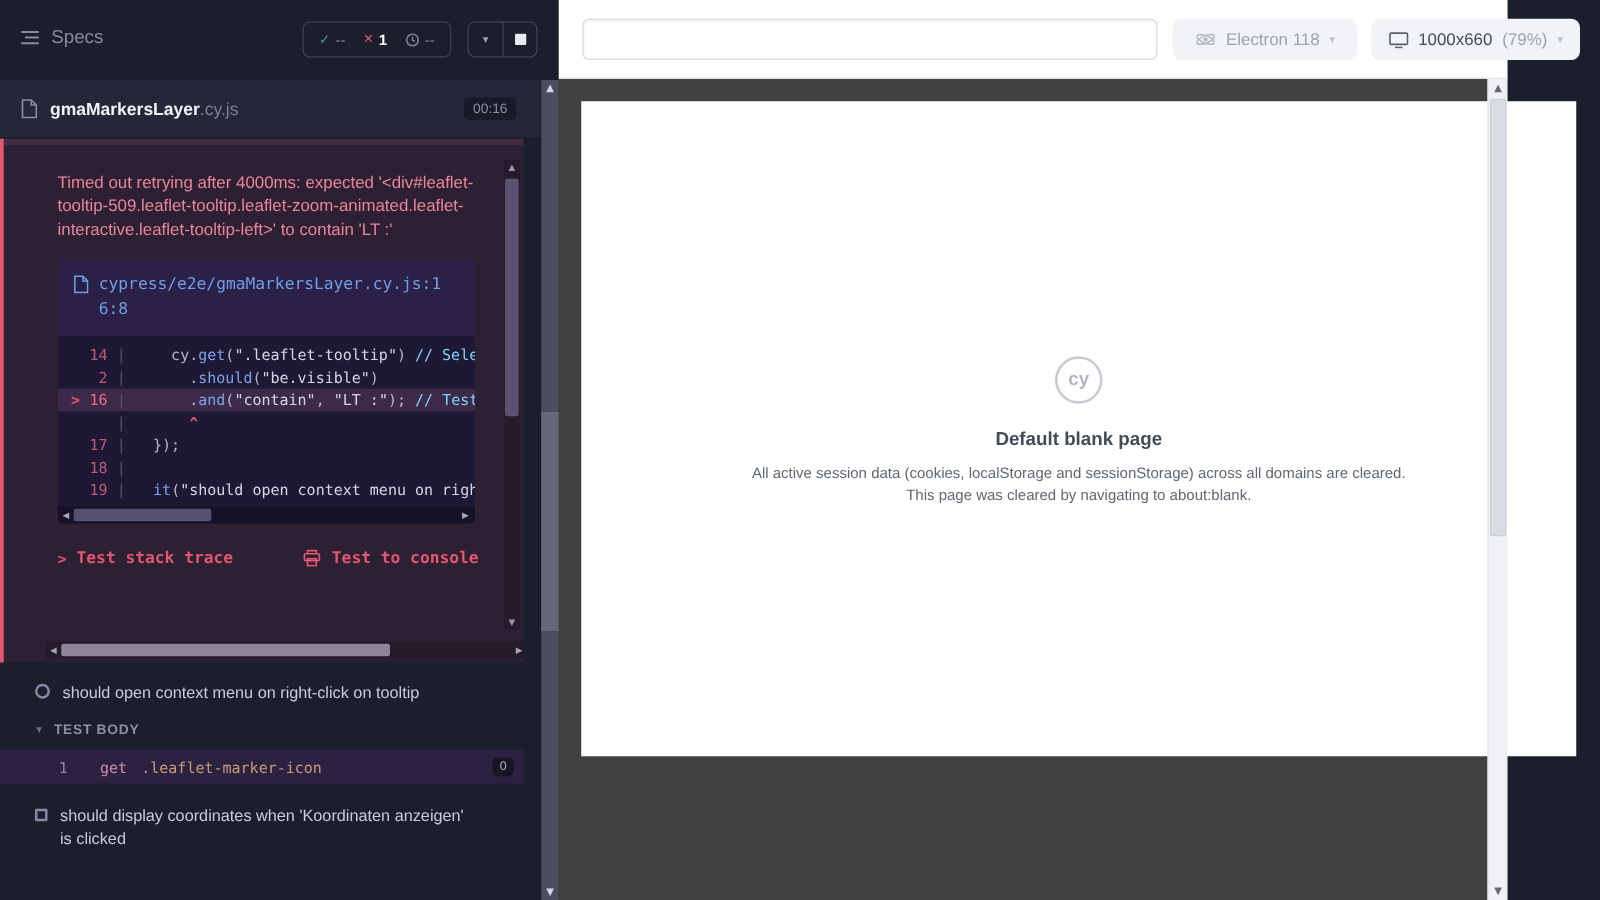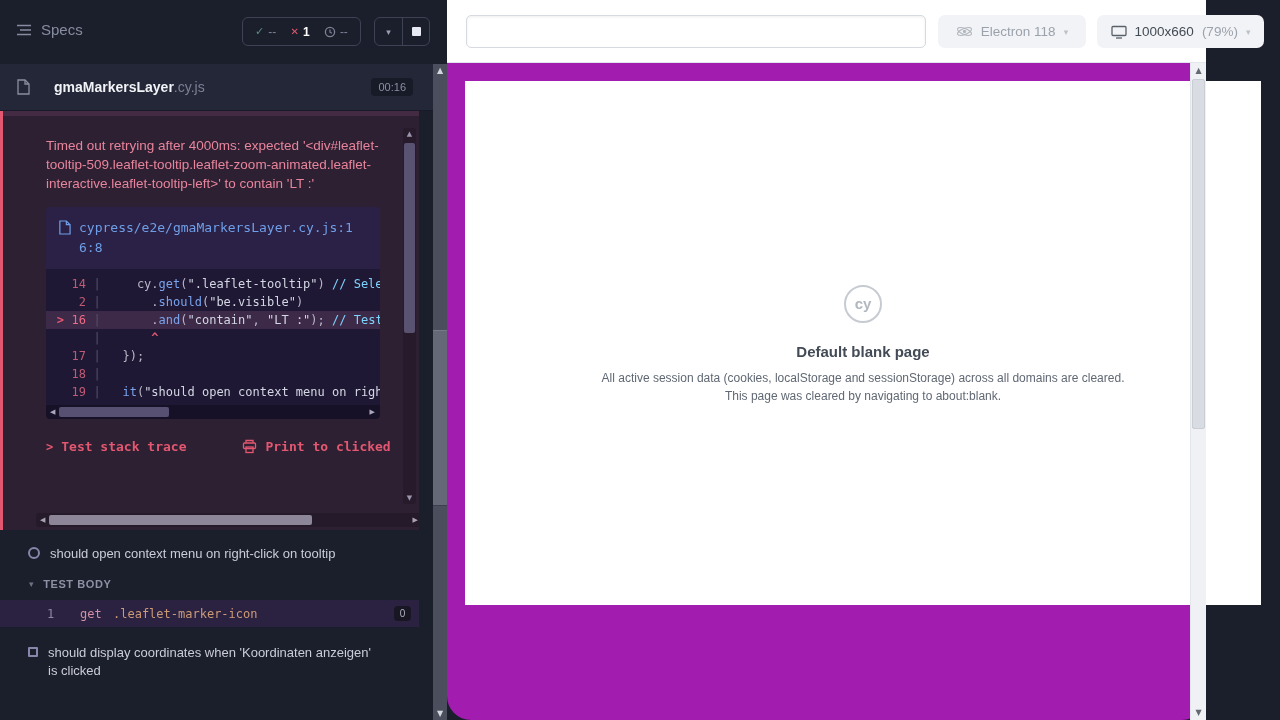--- a/index.html
+++ b/index.html
@@ -16,21 +16,21 @@
   .stat { display:flex; align-items:center; gap:4px; font-size:12px; color:#7d8296; }
   .stat-pass .glyph { color:#5a9181; font-size:11px; }
   .stat-fail .glyph { color:#e45770; font-size:10px; font-weight:700; }
   .stat-fail .val { color:#ffffff; font-weight:700; }
   .split-btns { position:absolute; left:374px; top:17px; height:29px; display:flex; border:1px solid #3e4255; border-radius:6px; overflow:hidden; }
   .ctrl-btn { width:27px; display:flex; align-items:center; justify-content:center; color:#9aa0b4; cursor:pointer; background:transparent; border:none; }
   .ctrl-btn + .ctrl-btn { border-left:1px solid #3e4255; }
   .chev-glyph { font-size:9px; color:#9aa0b4; }
   .stop-sq { width:9px; height:9px; background:#e7eaf3; border-radius:1px; }
 
-  .spec-row { position:absolute; top:64px; left:0; width:433px; height:47px; background:#242737; display:flex; align-items:center; padding:0 20px 0 16px; gap:24px; cursor:pointer; border-bottom:1px solid #171a28; }
+  .spec-row { position:absolute; top:64px; left:0; width:433px; height:47px; background:#242737; display:flex; align-items:center; padding:0 20px 0 16px; gap:10px; cursor:pointer; border-bottom:1px solid #171a28; }
   .spec-name { font-size:14px; color:#f2f3f7; font-weight:700; }
   .spec-ext { color:#7c8095; font-weight:400; }
   .duration { margin-left:auto; background:#171a27; color:#8b90a3; font-size:11px; padding:3px 7px; border-radius:4px; }
 
   
   .error-panel { position:absolute; top:111px; left:0; width:419px; height:419px; background:#2e2033; border-left:3px solid #e45770; overflow:hidden; }
   .error-top-strip { height:5px; background:#452a44; }
   .err-msg { margin:20px 34px 0 43px; color:#e8849b; font-size:13.5px; line-height:19px; overflow-wrap:break-word; }
   .code-frame { margin:14px 0 0 43px; width:334px; border-radius:4px; overflow:hidden; font-family:"DejaVu Sans Mono", monospace; }
   .frame-head { background:#2b2146; padding:11px 12px; display:flex; gap:8px; color:#6f9fe8; font-size:13px; line-height:20px; word-break:break-all; cursor:pointer; }
@@ -85,21 +85,21 @@
   .test-row.pending { margin-top:10px; padding-right:48px; }
 
   
   .rep-scrollbar { position:absolute; left:433px; top:64px; width:14px; height:656px; background:#4b4f5d; }
   .rs-arrow { position:absolute; left:0; width:14px; text-align:center; font-size:8px; color:#d3d6df; cursor:pointer; }
   .rs-arrow.top { top:2px; }
   .rs-arrow.bottom { bottom:2px; }
   .rs-thumb { position:absolute; left:0; top:266px; width:14px; height:176px; background:#646877; border-top:1px solid #767a88; border-bottom:1px solid #3c3f4c; cursor:pointer; }
 
   
-  .main { position:absolute; left:447px; top:0; width:759px; height:720px; background:#a21caf;border-radius:24px; }
+  .main { position:absolute; left:447px; top:0; width:759px; height:720px; background:#404040; }
   .main-header { position:relative; height:63px; background:#ffffff; border-bottom:1px solid #e3e6ea; }
   .url-input { position:absolute; left:19px; top:15px; width:460px; height:33px; border:1px solid #d7dbe1; border-radius:5px; background:#fff; box-shadow:inset 0 1px 3px rgba(0,0,0,0.07); font-size:14px; padding:0 12px; color:#3f4650; outline:none; font-family:"Liberation Sans", sans-serif; }
   .select { position:absolute; top:15px; height:33px; background:#f2f3f6; border-radius:7px; display:flex; align-items:center; justify-content:center; gap:8px; padding:0 12px; font-size:13.5px; cursor:pointer; }
   .browser-select { left:491px; width:148px; color:#9ba2ac; }
   .viewport-select { left:650px; width:167px; }
   .vp-size { color:#434b55; font-weight:500; }
   .vp-scale { color:#9ba2ac; }
   .sel-chev { color:#bcc2ca; font-size:9px; }
 
   .stage { position:absolute; top:63px; left:0; right:0; bottom:0; }
@@ -199,21 +199,21 @@
         <span class="stack-link">
           <span class="stack-arrow">&gt;</span>
           <span>Test stack trace</span>
         </span>
         <span class="print-link">
           <svg width="15" height="15" viewBox="0 0 15 15">
             <path d="M4 4V1.5h7V4" stroke="#e45770" stroke-width="1.3" fill="none"></path>
             <rect x="1.5" y="4" width="12" height="5.5" rx="1" stroke="#e45770" stroke-width="1.3" fill="none"></rect>
             <rect x="4" y="8" width="7" height="5.5" stroke="#e45770" stroke-width="1.3" fill="none"></rect>
           </svg>
-          <span>Print to clicked</span>
+          <span>Test to console</span>
         </span>
       </div>
 
       <div class="err-vscroll">
         <span class="ev-arrow top uni">▲</span>
         <span class="ev-thumb"></span>
         <span class="ev-arrow bottom uni">▼</span>
       </div>
 
       <div class="err-hscroll">

